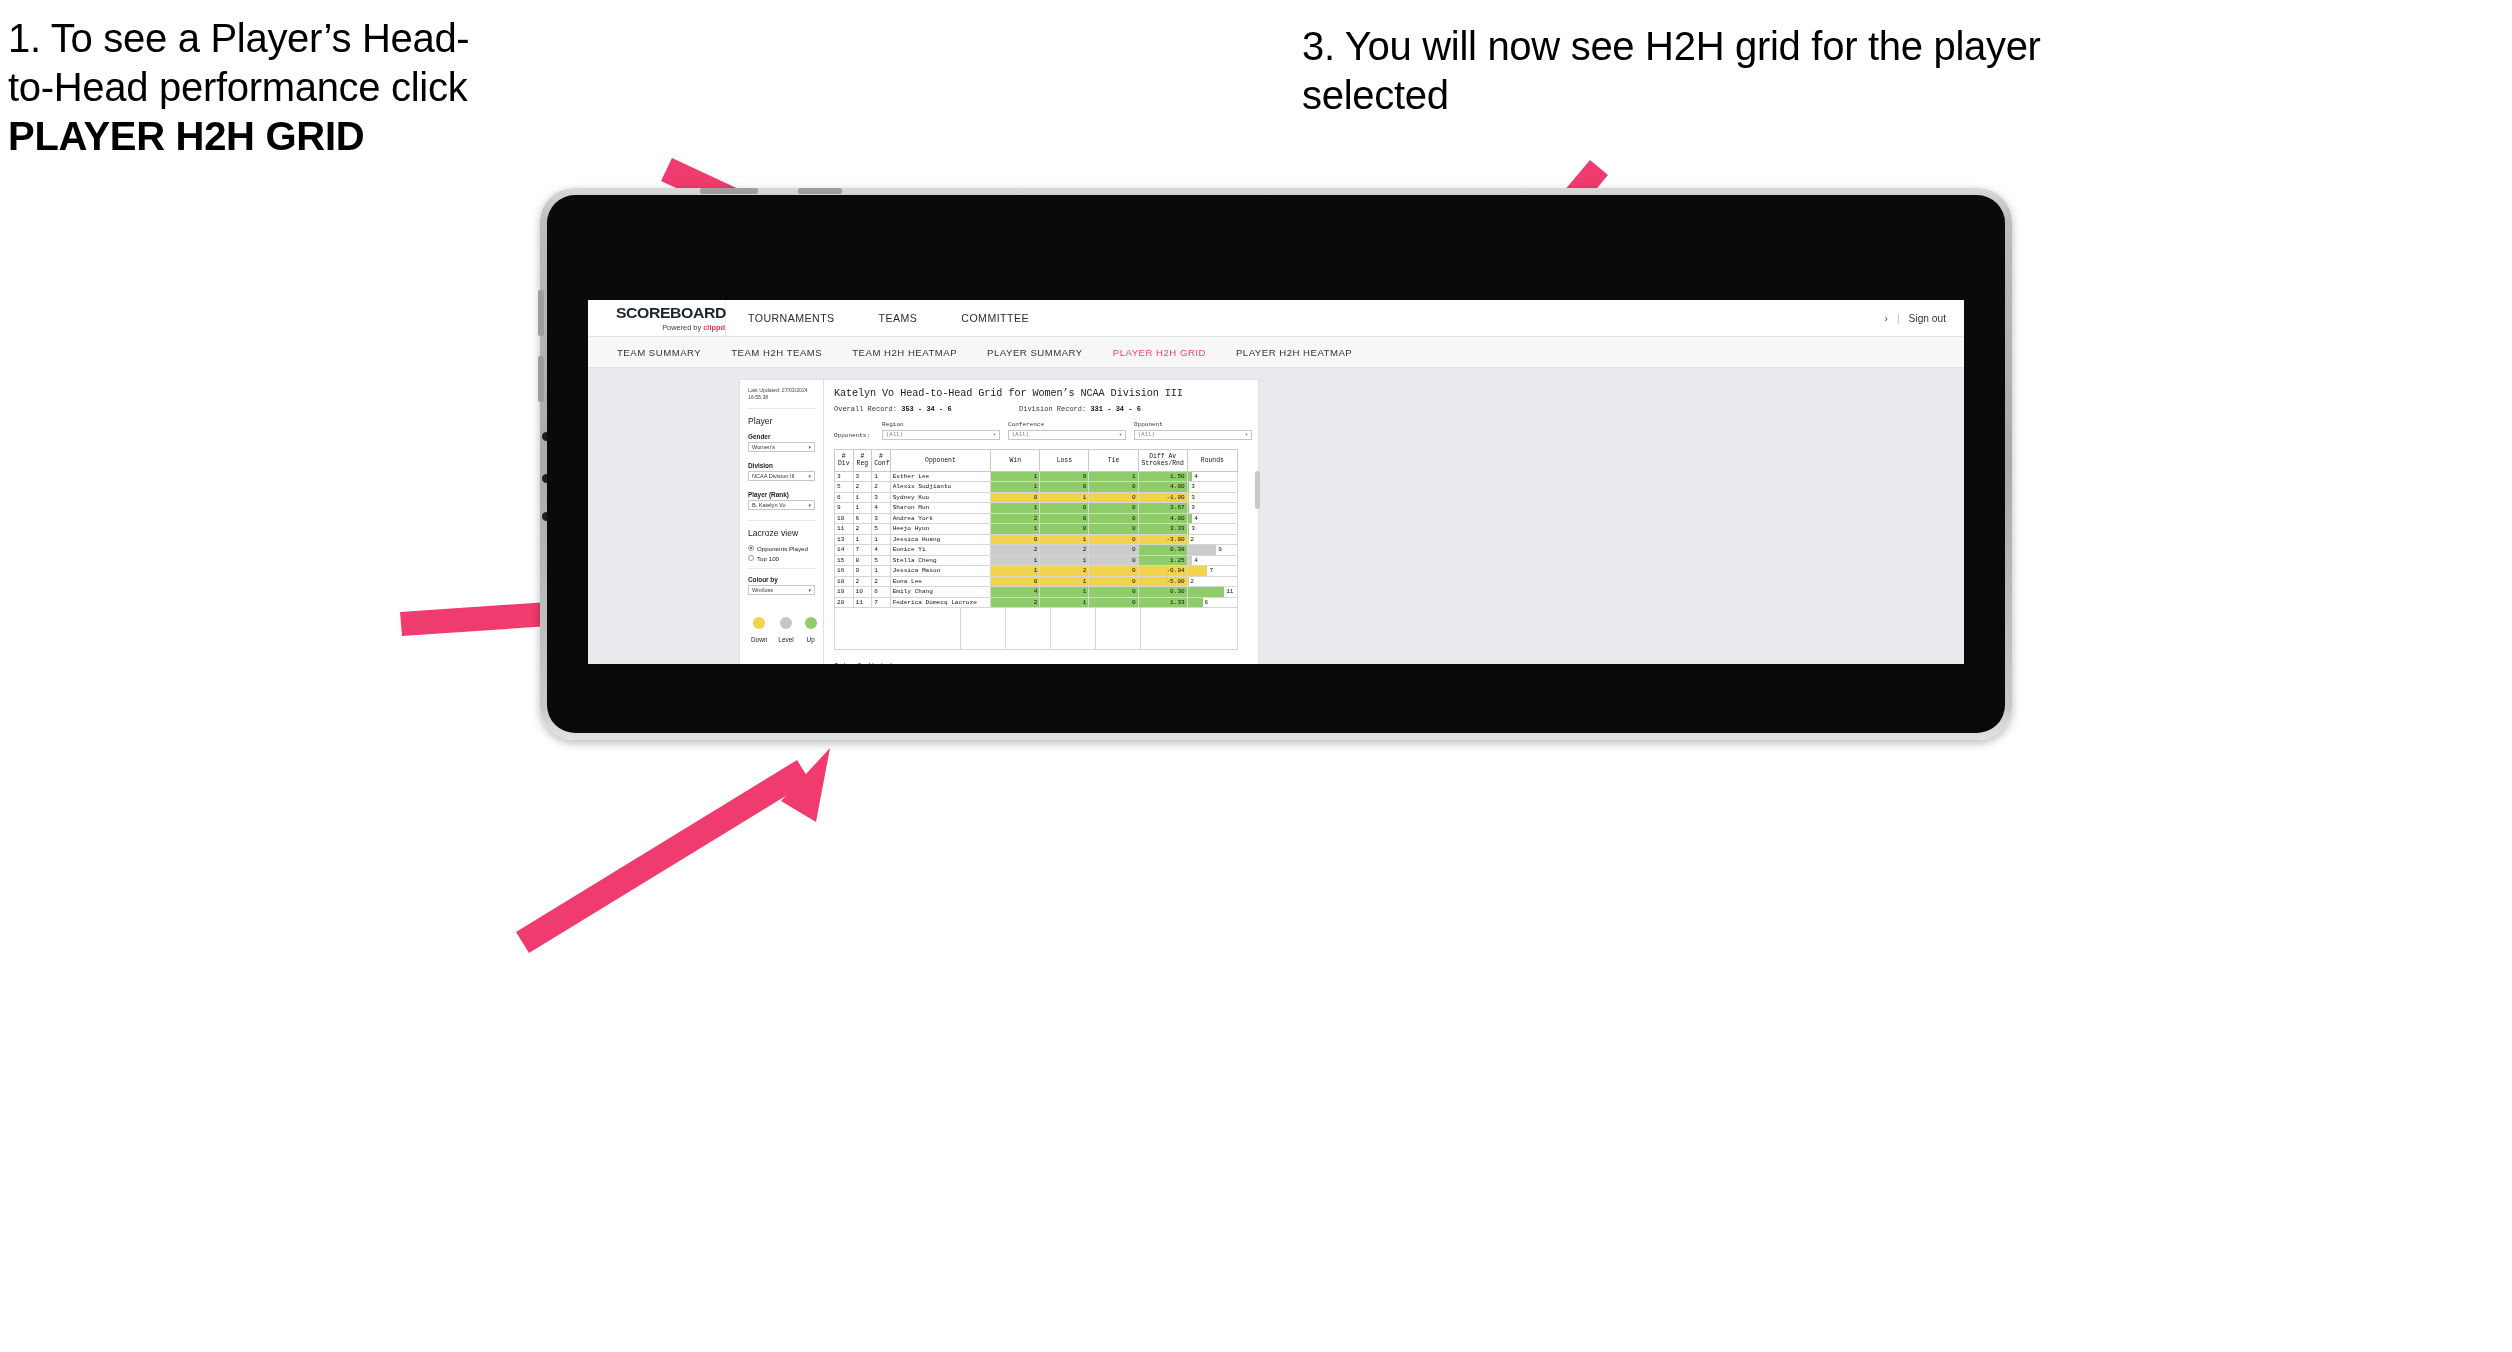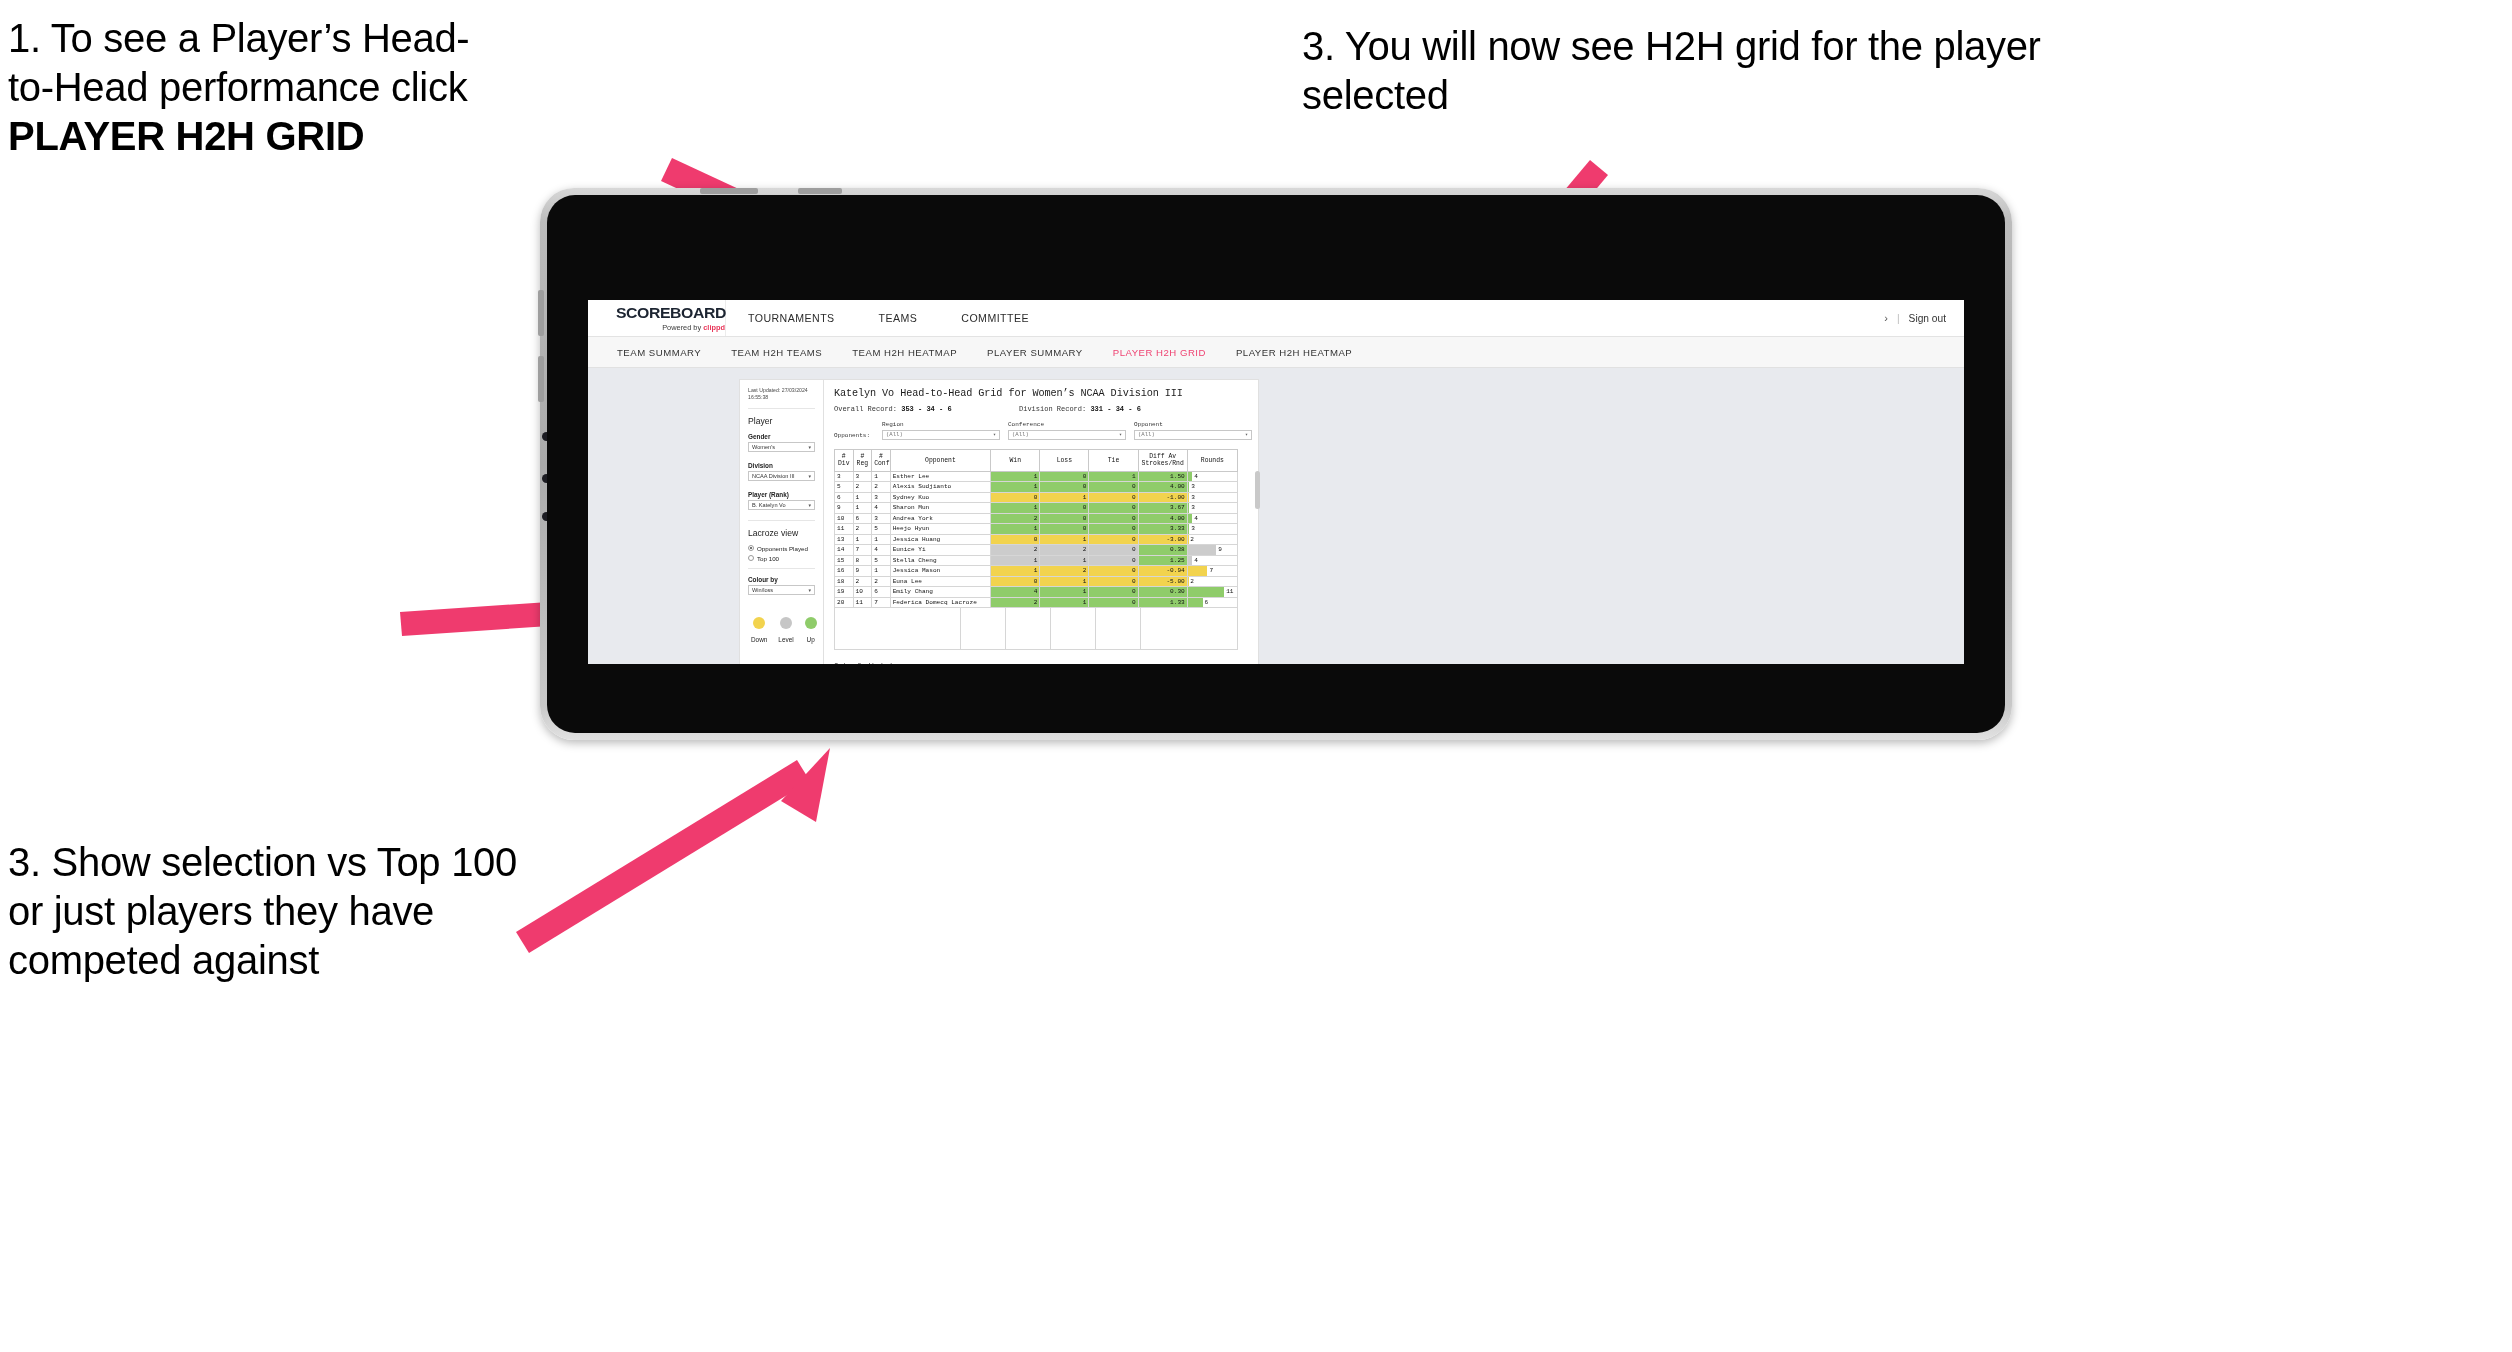--- a/index.html
+++ b/index.html
@@ -179,21 +179,20 @@
       <path d="M516 932 L797 760 L810 781 L529 953 Z"></path>
       <path d="M830 748 L781 801 L816 822 Z"></path>
     </g>
   </svg>
 
   <div class="annot" id="annot-1">
     <span>1. To see a Player’s Head-</span><br>
     <span>to-Head performance click</span><br>
     <b>PLAYER H2H GRID</b>
   </div>
-  <div class="annot" id="annot-3">3. Show selection vs Top 100 or just players they have competed against</div>
   <div class="annot" id="annot-4">3. You will now see H2H grid for the player selected</div>
 
   <div id="tablet">
     <div class="tab-outer">
       <div class="tab-btn btn-power"></div>
       <div class="tab-btn btn-mic1"></div>
       <div class="tab-btn btn-vol1"></div>
       <div class="tab-btn btn-vol2"></div>
       <div class="tab-dot dot-a"></div>
       <div class="tab-dot dot-b"></div>

